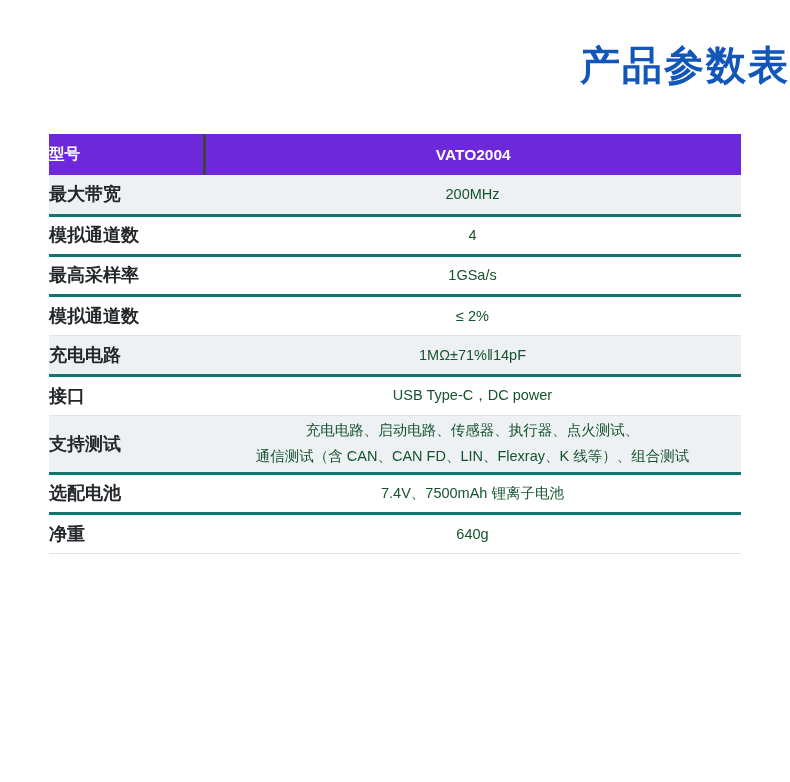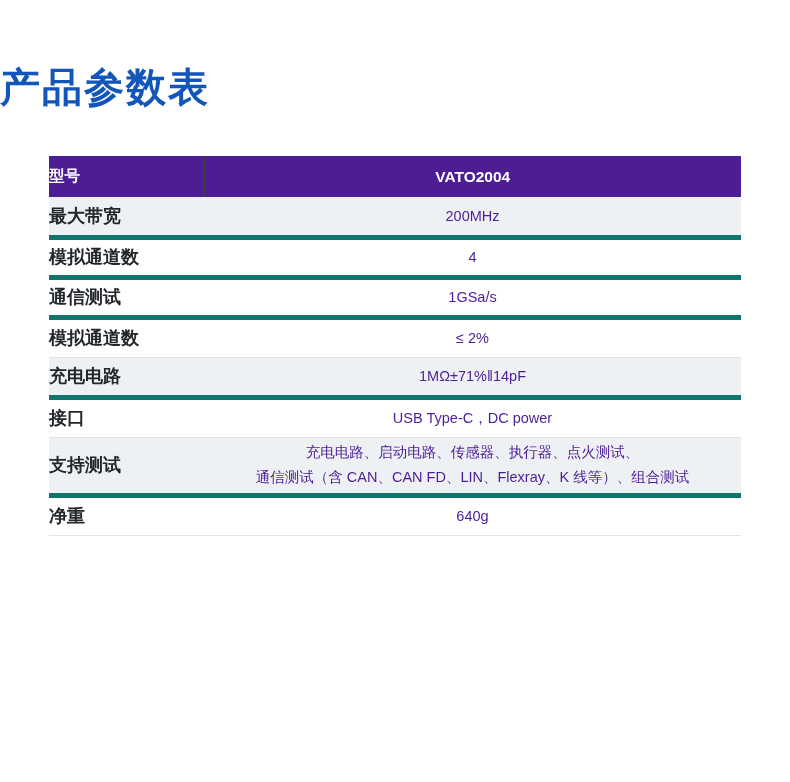--- a/index.html
+++ b/index.html
@@ -14,40 +14,40 @@
     color: #222222;
     overflow: hidden;
   }
   .page {
     width: 790px;
     height: 782px;
     position: relative;
     box-sizing: border-box;
   }
   .title {
-    text-align: left;
+    text-align: right;
     font-size: 40px;
     font-weight: bold;
     color: #1156b8;
     letter-spacing: 2px;
-    padding-top: 62px;
+    padding-top: 40px;
     padding-bottom: 0;
     line-height: 1.25;
   }
   .table-wrap {
     margin: 44px auto 0 auto;
     width: 692px;
   }
   table.spec {
     width: 692px;
     border-collapse: collapse;
     table-layout: fixed;
   }
   table.spec tr.header-row td {
-    background: #4c1d95;
+    background: #6d28d9;
     color: #ffffff;
     font-weight: bold;
     border-bottom: none;
   }
   table.spec td {
     border: none;
     padding: 0;
     vertical-align: middle;
   }
   .cell-label {
@@ -55,44 +55,44 @@
     padding: 0 0 0 18px;
     font-size: 18px;
     font-weight: bold;
     color: #23272b;
     height: 40px;
     box-sizing: border-box;
   }
   .cell-value {
     padding: 0 10px;
     font-size: 14.5px;
-    color: #4c1d95;
+    color: #14532d;
     text-align: center;
     height: 40px;
     box-sizing: border-box;
     border-left: 1px solid #cfd6dc;
   }
   tr.header-row .cell-label,
   tr.header-row .cell-value {
     font-size: 15.5px;
     height: 41px;
   }
   tr.header-row .cell-value {
-    border-left: 1px solid #404040;
+    border-left: 3px solid #404040;
     font-weight: bold;
   }
   tr.odd td {
     background: #eef1f4;
   }
   tr.even td {
     background: #ffffff;
   }
   tr.even td.cell-label,
   tr.even td.cell-value {
-    border-top: 5px solid #0f766e;
+    border-top: 3px solid #0f766e;
     border-bottom: 1px solid #dfe4e8;
   }
   .multiline {
     line-height: 1.75;
     padding-top: 6px;
     padding-bottom: 6px;
   }
   .multiline .line {
     display: block;
   }
@@ -121,21 +121,21 @@
           <td class="cell-value">200MHz</td>
         </tr>
 
         <tr class="even">
           <td class="cell-label">模拟通道数</td>
           <td class="cell-value">4</td>
         </tr>
 
 
         <tr class="even">
-          <td class="cell-label">通信测试</td>
+          <td class="cell-label">最高采样率</td>
           <td class="cell-value">1GSa/s</td>
         </tr>
 
 
         <tr class="even">
           <td class="cell-label">模拟通道数</td>
           <td class="cell-value">≤ 2%</td>
         </tr>
 
         <tr class="odd">
@@ -149,20 +149,24 @@
         </tr>
 
         <tr class="odd tall">
           <td class="cell-label">支持测试</td>
           <td class="cell-value multiline">
             <span class="line">充电电路、启动电路、传感器、执行器、点火测试、</span>
             <span class="line">通信测试（含 CAN、CAN FD、LIN、Flexray、K 线等）、组合测试</span>
           </td>
         </tr>
 
+        <tr class="even">
+          <td class="cell-label">选配电池</td>
+          <td class="cell-value">7.4V、7500mAh 锂离子电池</td>
+        </tr>
 
 
         <tr class="even">
           <td class="cell-label">净重</td>
           <td class="cell-value">640g</td>
         </tr>
       </tbody>
     </table>
   </div>
 

